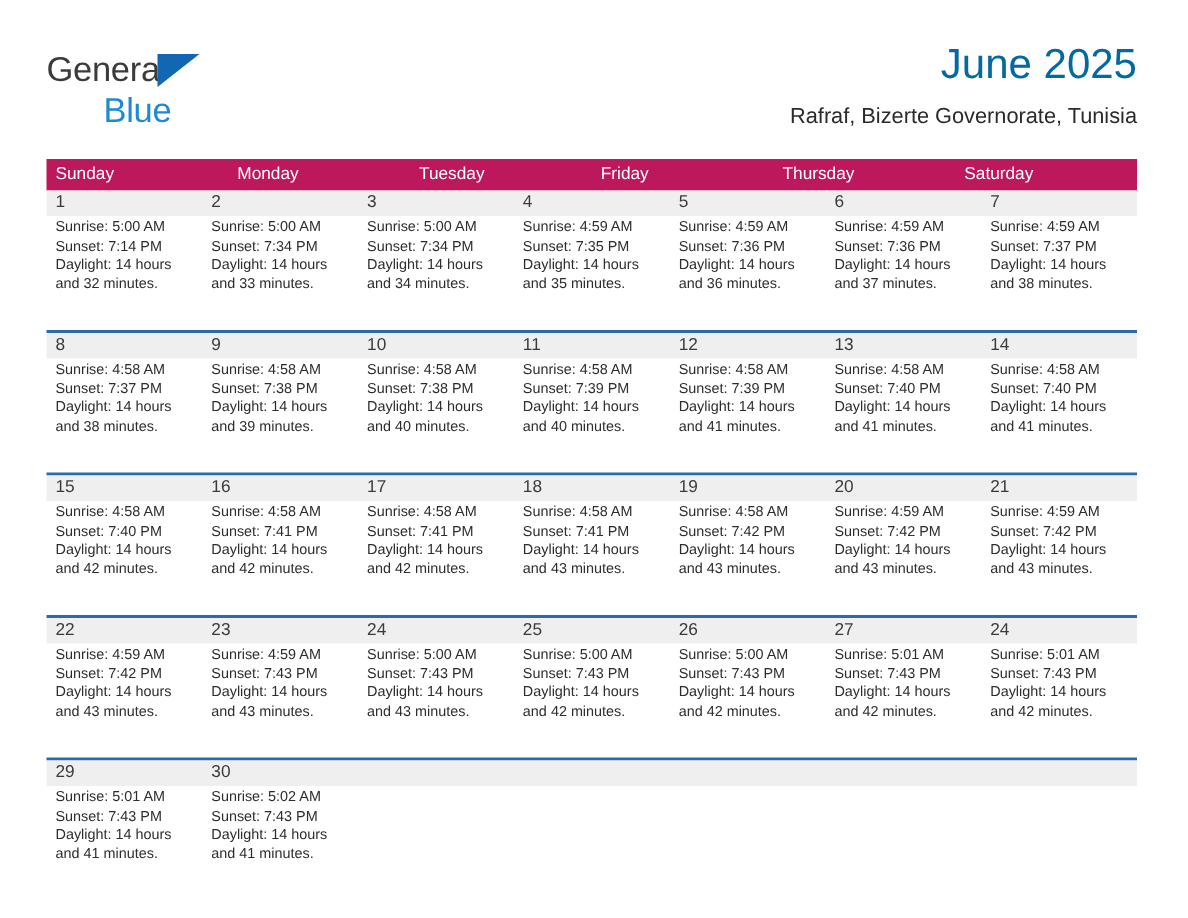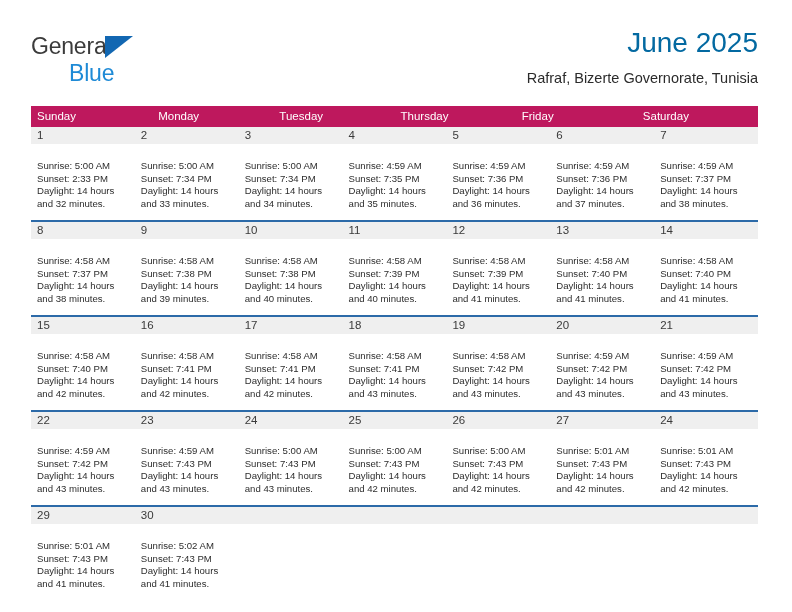--- a/index.html
+++ b/index.html
@@ -135,21 +135,21 @@
     padding-right: 3px;
     z-index: 1;
   }
   .daynum {
     font-size: 11.5px;
     color: #3a3a3a;
     line-height: 17px;
     height: 17px;
   }
   .dayinfo {
-    margin-top: 16px;
+    margin-top: 2px;
     font-size: 9.6px;
     line-height: 12.6px;
     color: #2d2d2d;
   }
   .dayinfo div {
     white-space: nowrap;
   }
 </style>
 </head>
 <body>
@@ -171,32 +171,32 @@
       <div class="cal-subtitle">Rafraf, Bizerte Governorate, Tunisia</div>
     </div>
 
   </div>
 
   <div class="calendar">
     <div class="weekday-row" id="weekday-row">
         <div class="weekday">Sunday</div>
         <div class="weekday">Monday</div>
         <div class="weekday">Tuesday</div>
+        <div class="weekday">Friday</div>
         <div class="weekday">Thursday</div>
-        <div class="weekday">Friday</div>
         <div class="weekday">Saturday</div>
       </div>
     <div id="weeks-container">
         <div class="week">
           <div class="daynum-strip"></div>
           <div class="day">
             <div class="daynum">1</div>
             <div class="dayinfo">
               <div>Sunrise: 5:00 AM</div>
-              <div>Sunset: 2:33 PM</div>
+              <div>Sunset: 7:14 PM</div>
               <div>Daylight: 14 hours</div>
               <div>and 32 minutes.</div>
             </div>
           </div>
           <div class="day">
             <div class="daynum">2</div>
             <div class="dayinfo">
               <div>Sunrise: 5:00 AM</div>
               <div>Sunset: 7:34 PM</div>
               <div>Daylight: 14 hours</div>

